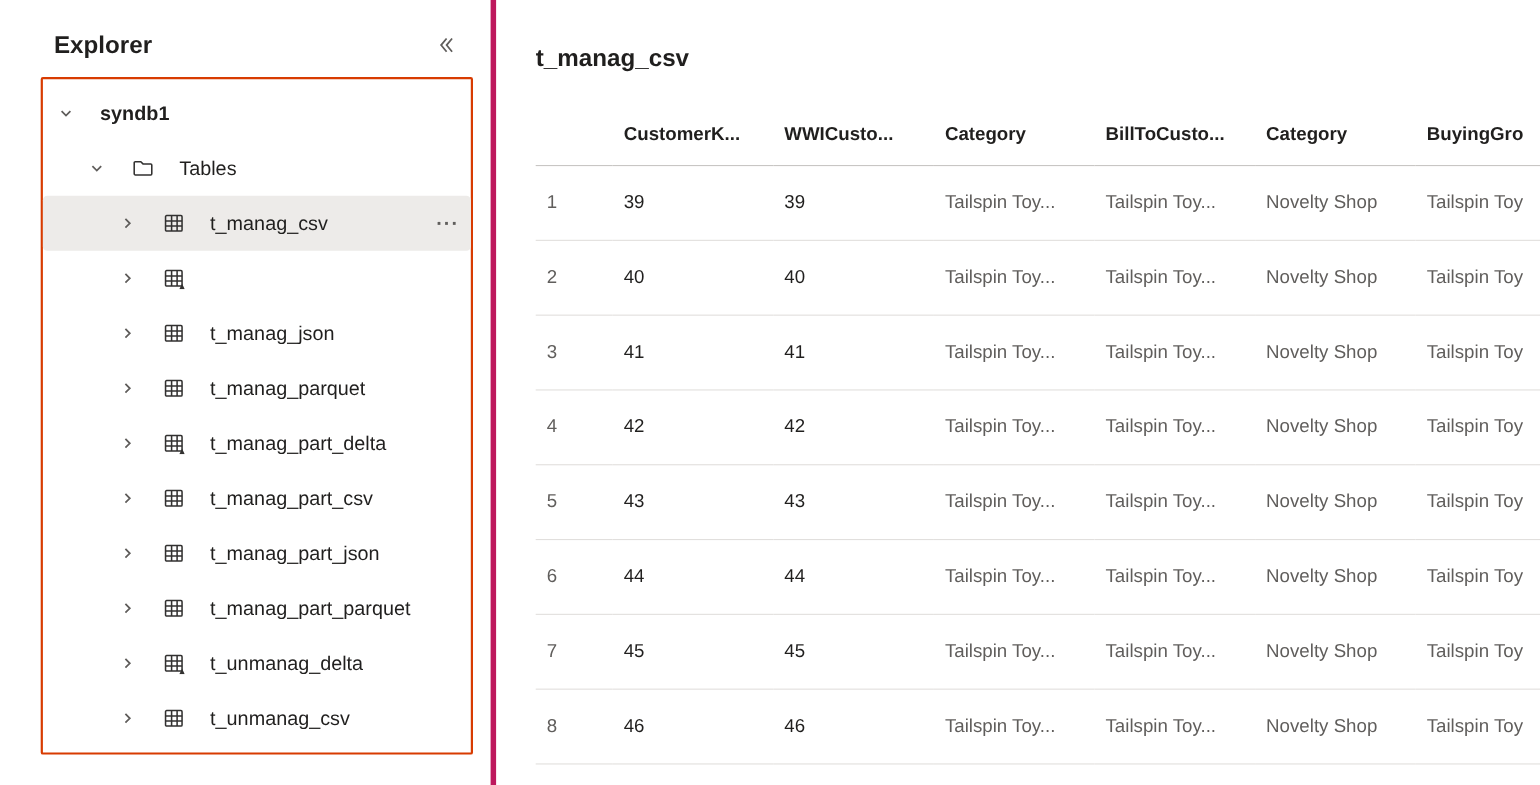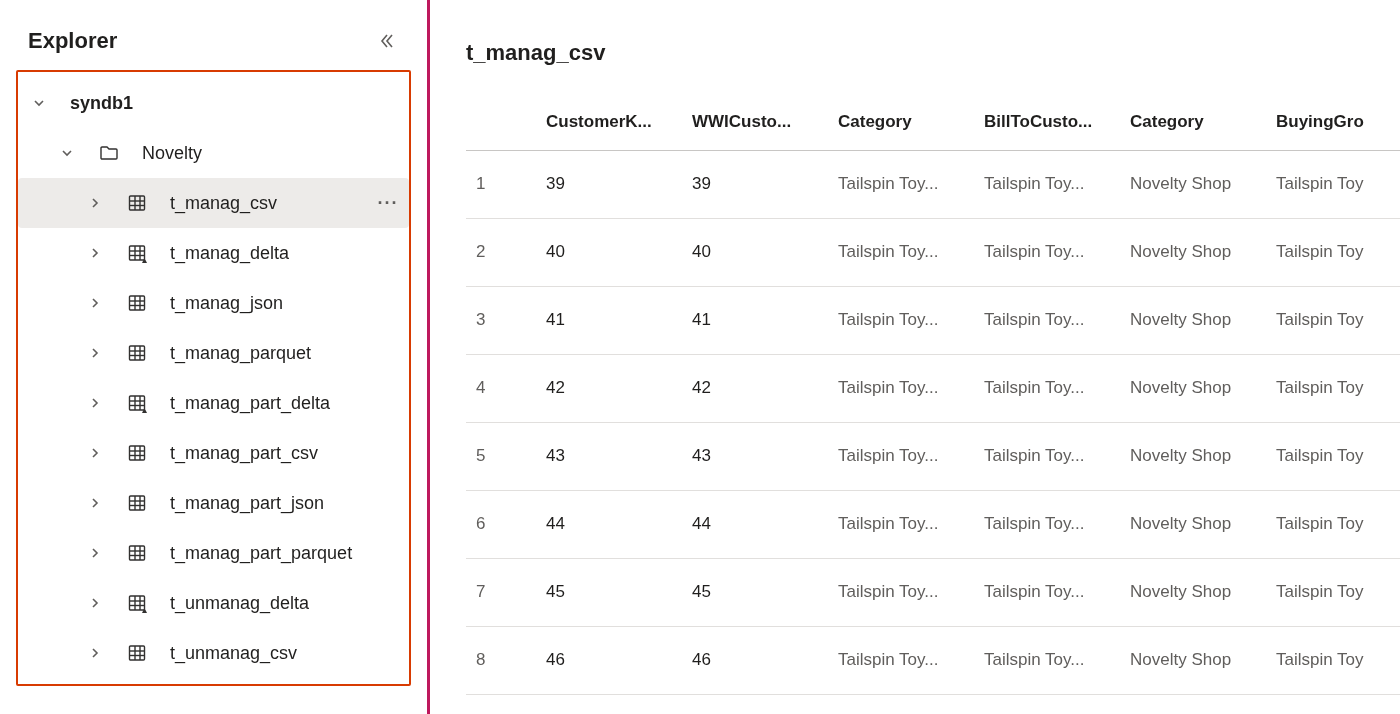--- a/index.html
+++ b/index.html
@@ -13,23 +13,24 @@
       color: #323130;
       background: #fff;
       width: 1400px;
       height: 714px;
       overflow: hidden;
       display: flex;
     }
     
     .sidebar {
       width: 430px;
-      border-right: 3px solid #be185d;
+      border-right: 5px solid #be185d;
       padding: 20px 12px 0 12px;
       position: relative;
+      margin-left: 21px;
     }
     .sidebar-header {
       display: flex;
       align-items: center;
       justify-content: space-between;
       padding: 8px 16px 16px 16px;
     }
     .sidebar-title {
       font-size: 22px;
       font-weight: 600;
@@ -178,21 +179,21 @@
         <span class="chevron">
           <svg width="12" height="12" viewBox="0 0 12 12">
               <path d="M2 4 L6 8 L10 4" fill="none" stroke="#605e5c" stroke-width="1.6"></path>
             </svg>
         </span>
         <span class="icon">
           <svg width="20" height="20" viewBox="0 0 20 20">
               <path d="M2 5 a1 1 0 0 1 1-1 h5 l2 2 h7 a1 1 0 0 1 1 1 v8 a1 1 0 0 1 -1 1 H3 a1 1 0 0 1 -1-1 Z" fill="none" stroke="#323130" stroke-width="1.4"></path>
             </svg>
         </span>
-        <span class="label">Novelty</span>
+        <span class="label">Tables</span>
       </div>
 
       <div id="table-list">
           <div class="tree-row tree-table selected">
             <span class="chevron">
               <svg width="12" height="12" viewBox="0 0 12 12">
                 <path d="M4 2 L8 6 L4 10" fill="none" stroke="#605e5c" stroke-width="1.6"></path>
               </svg>
             </span>
             <span class="icon">
@@ -216,21 +217,20 @@
             <span class="icon">
               <svg width="20" height="20" viewBox="0 0 20 20">
                 <rect x="2.5" y="3" width="15" height="14" rx="1" fill="none" stroke="#323130" stroke-width="1.4"></rect>
                 <line x1="2.5" y1="8" x2="17.5" y2="8" stroke="#323130" stroke-width="1.4"></line>
                 <line x1="2.5" y1="12.5" x2="17.5" y2="12.5" stroke="#323130" stroke-width="1.4"></line>
                 <line x1="8" y1="3" x2="8" y2="17" stroke="#323130" stroke-width="1.4"></line>
                 <line x1="13" y1="3" x2="13" y2="17" stroke="#323130" stroke-width="1.4"></line>
                 <path d="M15 20 L20 20 L17.5 15 Z" fill="#323130"></path>
               </svg>
             </span>
-            <span class="label">t_manag_delta</span>
           </div>
           <div class="tree-row tree-table">
             <span class="chevron">
               <svg width="12" height="12" viewBox="0 0 12 12">
                 <path d="M4 2 L8 6 L4 10" fill="none" stroke="#605e5c" stroke-width="1.6"></path>
               </svg>
             </span>
             <span class="icon">
               <svg width="20" height="20" viewBox="0 0 20 20">
                 <rect x="2.5" y="3" width="15" height="14" rx="1" fill="none" stroke="#323130" stroke-width="1.4"></rect>

